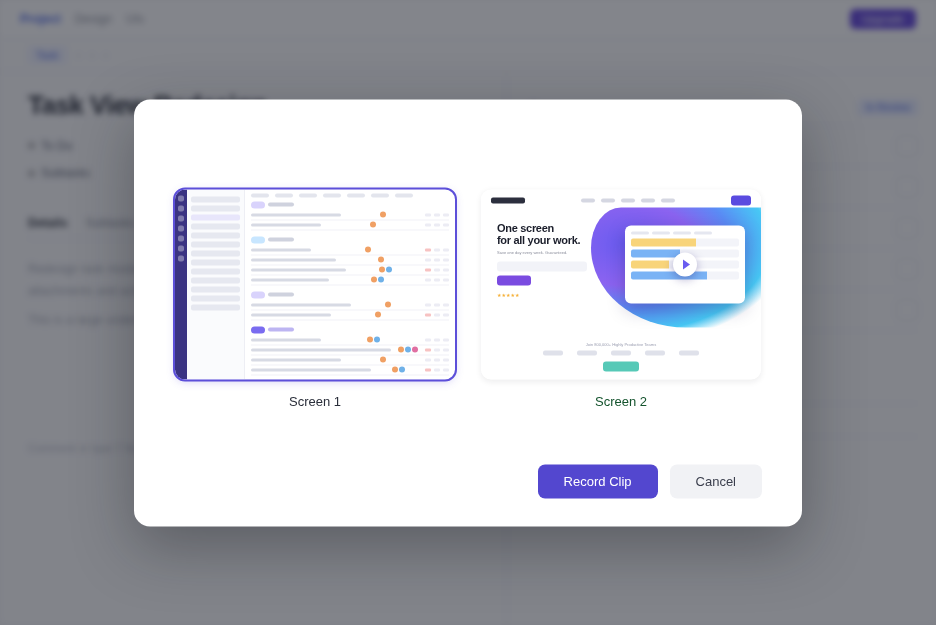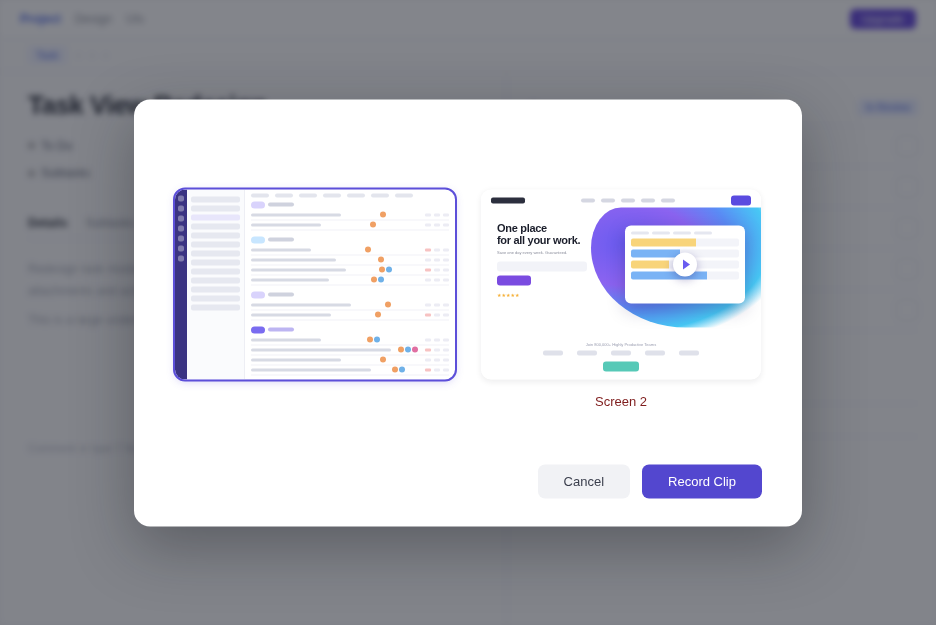--- a/index.html
+++ b/index.html
@@ -102,21 +102,21 @@
     outline: 2px solid #5c4fd9;
     outline-offset: 0;
     box-shadow: 0 2px 8px rgba(92,79,217,0.25);
   }
   .screen-label {
     text-align: center;
     font-size: 13px;
     margin-top: 14px;
   }
   .screen-label.active { color: #2a2e3a; font-weight: 500; }
-  .screen-label.inactive { color: #7f1d1d; font-weight: 500; }
+  .screen-label.inactive { color: #14532d; font-weight: 500; }
 
   .modal-buttons {
     display: flex; justify-content: flex-end; gap: 12px;
     margin-top: 56px;
   }
   .btn {
     border: none; cursor: pointer;
     font-size: 13px; font-weight: 500;
     height: 34px; padding: 0 26px;
     border-radius: 7px;
@@ -467,40 +467,41 @@
                 </div>
                 <div class="m">
                   <i class="red"></i>
                   <i></i>
                   <i></i>
                 </div>
               </div>
           </div>
         </div>
       </div>
+      <div class="screen-label active">Screen 1</div>
     </div>
 
     <div class="screen-card">
       <div class="thumb">
         <div class="s2">
           <div class="s2-nav">
             <div class="logo"></div>
             <div class="links">
                 <i></i>
                 <i></i>
                 <i></i>
                 <i></i>
                 <i></i>
               </div>
             <div class="su"></div>
           </div>
           <div class="s2-blob"></div>
           <div class="s2-hero">
             <h1>
-              <span>One place</span><br>
+              <span>One screen</span><br>
               <span>for all your work.</span>
             </h1>
             <p>Save one day every week. Guaranteed.</p>
             <div class="inp"></div>
             <div class="cta"></div>
             <div class="stars">★★★★★</div>
           </div>
           <div class="s2-card">
             <div class="hd">
                 <i></i>
@@ -526,16 +527,16 @@
             <div class="badge"></div>
           </div>
         </div>
       </div>
       <div class="screen-label inactive">Screen 2</div>
     </div>
 
   </div>
 
   <div class="modal-buttons">
+    <button class="btn btn-primary">Record Clip</button>
     <button class="btn btn-cancel">Cancel</button>
-    <button class="btn btn-primary">Record Clip</button>
   </div>
 </div>
 
 </body></html>

